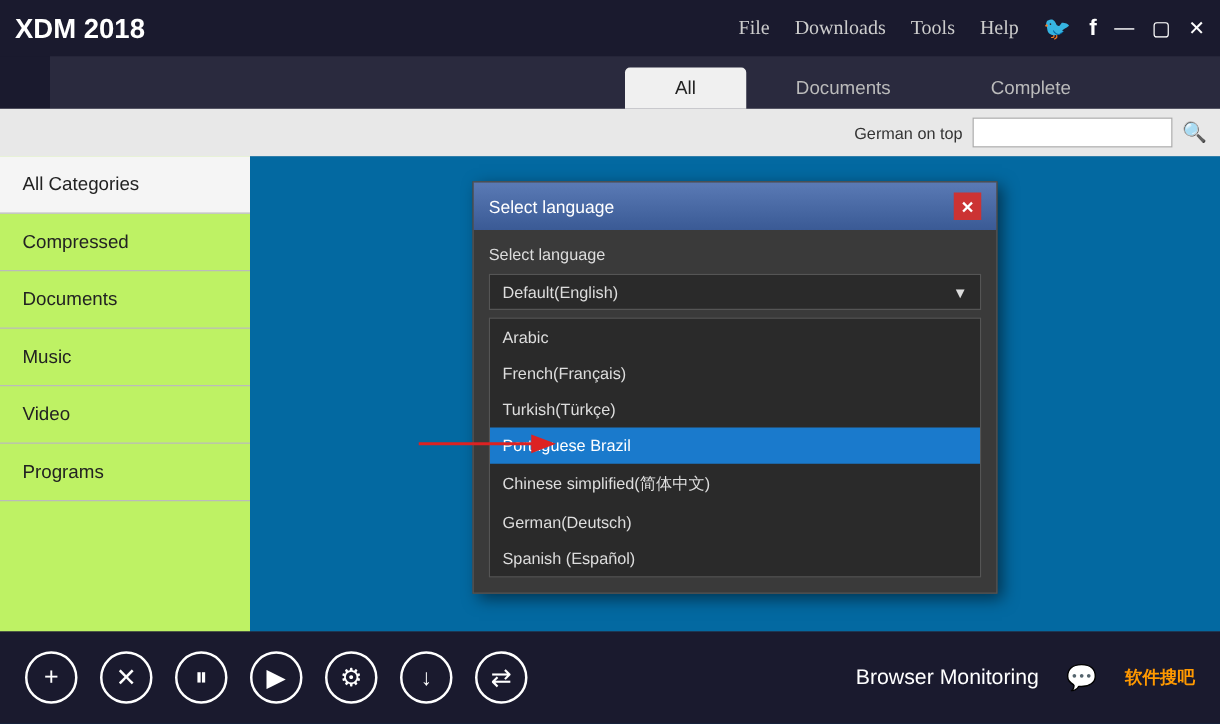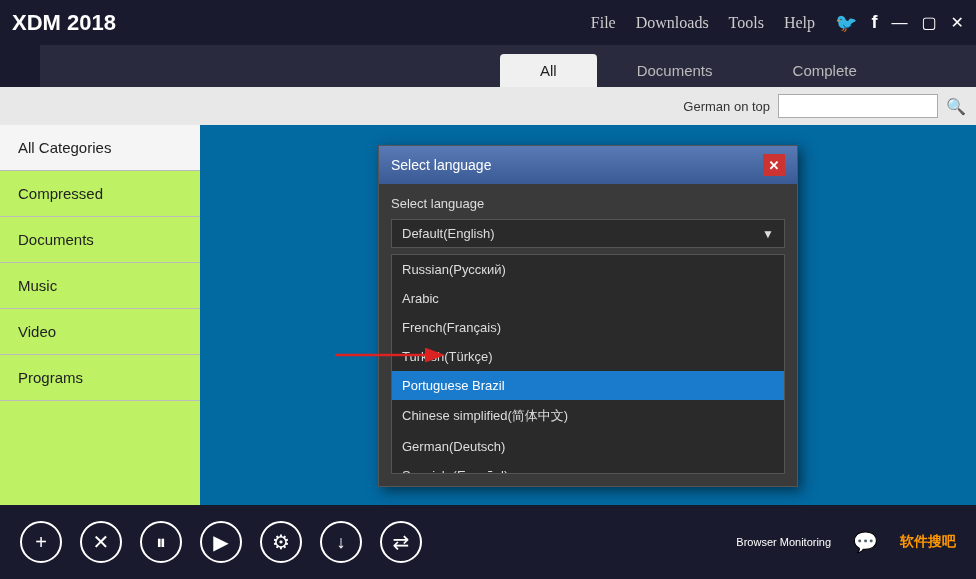--- a/index.html
+++ b/index.html
@@ -239,21 +239,21 @@
       display: flex;
       align-items: center;
       justify-content: center;
       color: white;
       font-size: 20px;
       cursor: pointer;
     }
     .bottom-spacer { flex: 1; }
     .browser-monitoring {
       color: white;
-      font-size: 11px;
+      font-size: 17px;
     }
     .bottom-brand {
       color: #ff9900;
       font-size: 14px;
       font-weight: bold;
     }
   </style>
 </head>
 <body>
 
@@ -309,21 +309,20 @@
 
         <div class="dialog-body">
           <div class="dialog-label">Select language</div>
 
           <div class="dropdown-row">
             <span class="dropdown-text">Default(English)</span>
             <span class="dropdown-arrow">▼</span>
           </div>
 
           <div class="lang-list">
-            <div class="lang-item">Russian(Русский)</div>
             <div class="lang-item">Arabic</div>
             <div class="lang-item">French(Français)</div>
             <div class="lang-item">Turkish(Türkçe)</div>
             <div class="lang-item selected">Portuguese Brazil</div>
             <div class="lang-item">Chinese simplified(简体中文)</div>
             <div class="lang-item">German(Deutsch)</div>
             <div class="lang-item">Spanish (Español)</div>
           </div>
         </div>
       </div>

